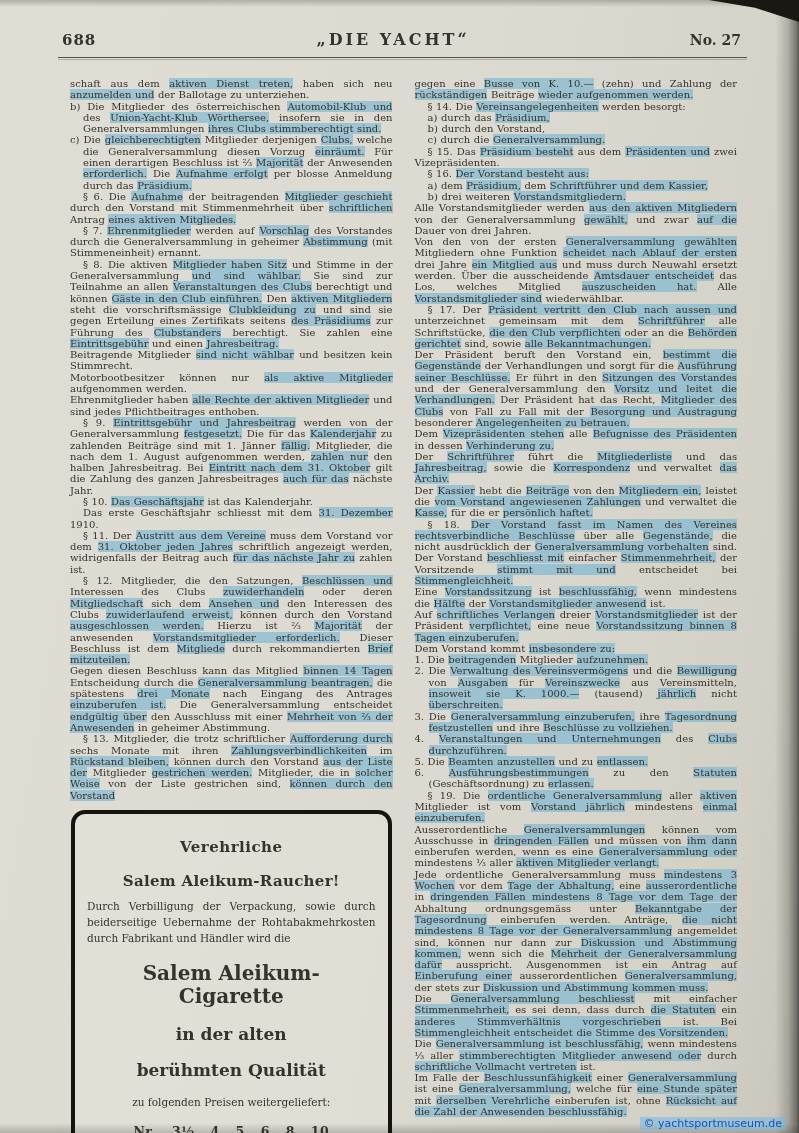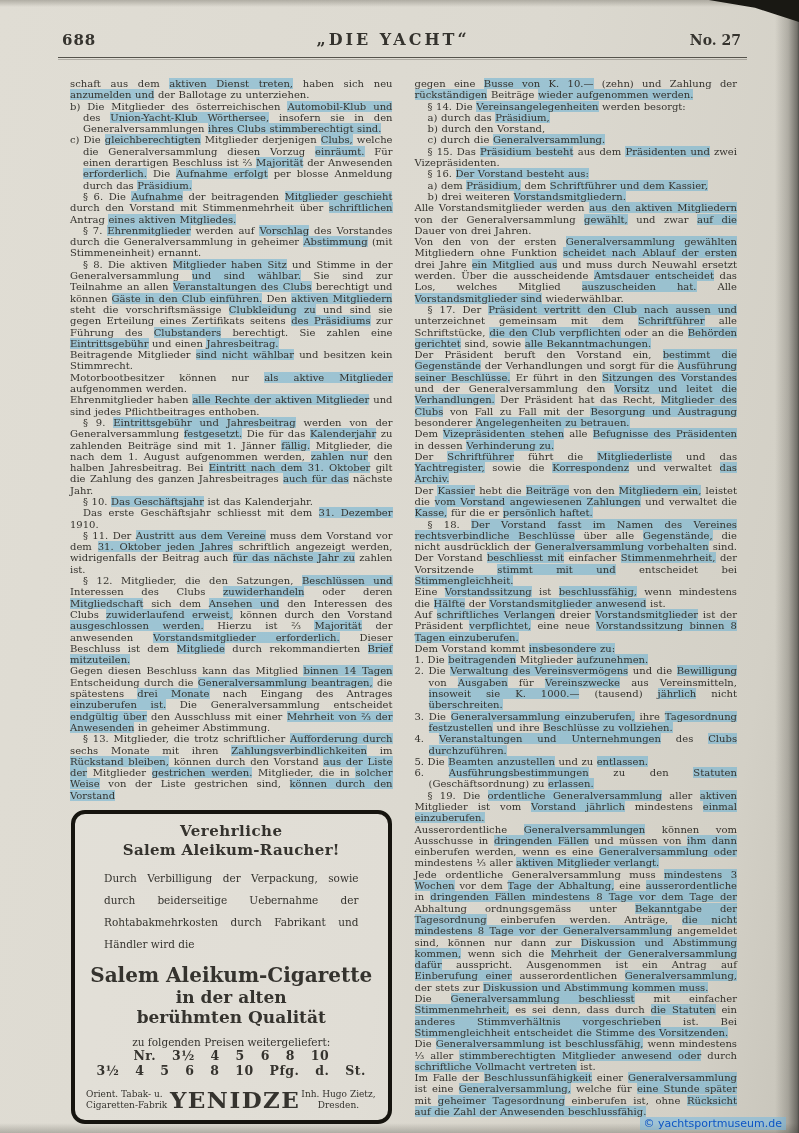--- a/index.html
+++ b/index.html
@@ -34,24 +34,24 @@
   .p-indent{text-indent:13px;}
   .p-flush{text-indent:0;}
   .p-hang{padding-left:13px;text-indent:-13px;}
   .p-sub{padding-left:13px;text-indent:0;}
   .p-num{padding-left:14px;text-indent:-14px;}
   .hl{background:rgba(103,176,212,.55);}
 
   
   .ad{margin:9px 1px 0 1px;border:4px solid #16140f;border-radius:14px;
     padding:8px 11px 7px;text-align:center;background:rgba(255,255,255,.12);}
-  .ad p{margin:0;}
+  .ad p{margin:16px;}
   .ad-verehrliche{font-size:15px;font-weight:bold;letter-spacing:.5px;}
   .ad-headline{font-size:15px;font-weight:bold;margin:1px 0 8px !important;letter-spacing:.3px;}
-  .ad-body{font-size:10.5px;line-height:22px;text-align:justify;margin:0 18px 9px !important;}
+  .ad-body{font-size:10.5px;line-height:16px;text-align:justify;margin:0 1px 9px !important;}
   .ad-brand{font-size:20px;font-weight:bold;line-height:23px;}
   .ad-sub{font-size:17px;font-weight:bold;line-height:20px;}
   .ad-price-intro{font-size:10.5px;margin-top:9px !important;}
   .ad-price{font-size:12.5px;font-weight:bold;word-spacing:11px;line-height:15px;letter-spacing:.5px;text-align:center;}
   .ad-footer{display:flex;justify-content:space-between;align-items:center;margin-top:8px;gap:0;}
   .ad-factory{font-size:9px;line-height:10.5px;text-align:left;width:86px;}
   .ad-owner{font-size:9px;line-height:10.5px;text-align:center;width:78px;}
   .ad-yenidze{font-size:23px;font-weight:bold;letter-spacing:1.5px;}
 
   .watermark{position:absolute;right:13px;bottom:3px;
@@ -123,36 +123,36 @@
           <p class="p-sub">c) durch die <span class="hl">Generalversammlung.</span></p>
           <p class="p-indent">§ 15. Das <span class="hl">Präsidium besteht</span> aus dem <span class="hl">Präsidenten und</span> zwei Vizepräsidenten.</p>
           <p class="p-indent">§ 16. <span class="hl">Der Vorstand besteht aus:</span></p>
           <p class="p-sub">a) dem <span class="hl">Präsidium,</span> dem <span class="hl">Schriftführer und dem Kassier,</span></p>
           <p class="p-sub">b) drei weiteren <span class="hl">Vorstandsmitgliedern.</span></p>
           <p class="p-flush">Alle Vorstandsmitglieder werden <span class="hl">aus den aktiven Mitgliedern</span> von der Generalversammlung <span class="hl">gewählt,</span> und zwar <span class="hl">auf die</span> Dauer von drei Jahren.</p>
           <p class="p-flush">Von den von der ersten <span class="hl">Generalversammlung gewählten</span> Mitgliedern ohne Funktion <span class="hl">scheidet nach Ablauf der ersten</span> drei Jahre <span class="hl">ein Mitglied aus</span> und muss durch Neuwahl ersetzt werden. Über die ausscheidende <span class="hl">Amtsdauer entscheidet</span> das Los, welches Mitglied <span class="hl">auszuscheiden hat.</span> Alle <span class="hl">Vorstandsmitglieder sind</span> wiederwählbar.</p>
           <p class="p-indent">§ 17. Der <span class="hl">Präsident vertritt den Club nach aussen und</span> unterzeichnet gemeinsam mit dem <span class="hl">Schriftführer</span> alle Schriftstücke, <span class="hl">die den Club verpflichten</span> oder an die <span class="hl">Behörden gerichtet</span> sind, sowie <span class="hl">alle Bekanntmachungen.</span></p>
           <p class="p-flush">Der Präsident beruft den Vorstand ein, <span class="hl">bestimmt die Gegenstände</span> der Verhandlungen und sorgt für die <span class="hl">Ausführung seiner Beschlüsse.</span> Er führt in den <span class="hl">Sitzungen des Vorstandes</span> und der Generalversammlung den <span class="hl">Vorsitz und leitet die Verhandlungen.</span> Der Präsident hat das Recht, <span class="hl">Mitglieder des Clubs</span> von Fall zu Fall mit der <span class="hl">Besorgung und Austragung</span> besonderer <span class="hl">Angelegenheiten zu betrauen.</span></p>
           <p class="p-flush">Dem <span class="hl">Vizepräsidenten stehen</span> alle <span class="hl">Befugnisse des Präsidenten</span> in dessen <span class="hl">Verhinderung zu.</span></p>
-          <p class="p-flush">Der <span class="hl">Schriftführer</span> führt die <span class="hl">Mitgliederliste</span> und das <span class="hl">Yachtregister,</span> sowie die <span class="hl">Korrespondenz</span> und verwaltet <span class="hl">das Archiv.</span></p>
+          <p class="p-flush">Der <span class="hl">Schriftführer</span> führt die <span class="hl">Mitgliederliste</span> und das <span class="hl">Jahresbeitrag,</span> sowie die <span class="hl">Korrespondenz</span> und verwaltet <span class="hl">das Archiv.</span></p>
           <p class="p-flush">Der <span class="hl">Kassier</span> hebt die <span class="hl">Beiträge</span> von den <span class="hl">Mitgliedern ein,</span> leistet die <span class="hl">vom Vorstand angewiesenen Zahlungen</span> und verwaltet die <span class="hl">Kasse,</span> für die er <span class="hl">persönlich haftet.</span></p>
           <p class="p-indent">§ 18. <span class="hl">Der Vorstand fasst im Namen des Vereines rechtsverbindliche Beschlüsse</span> über alle <span class="hl">Gegenstände,</span> die nicht ausdrücklich der <span class="hl">Generalversammlung vorbehalten</span> sind. Der Vorstand <span class="hl">beschliesst mit</span> einfacher <span class="hl">Stimmenmehrheit,</span> der Vorsitzende <span class="hl">stimmt mit und</span> entscheidet bei <span class="hl">Stimmengleichheit.</span></p>
           <p class="p-flush">Eine <span class="hl">Vorstandssitzung</span> ist <span class="hl">beschlussfähig,</span> wenn mindestens die <span class="hl">Hälfte</span> der <span class="hl">Vorstandsmitglieder anwesend</span> ist.</p>
           <p class="p-flush">Auf <span class="hl">schriftliches Verlangen</span> dreier <span class="hl">Vorstandsmitglieder</span> ist der Präsident <span class="hl">verpflichtet,</span> eine neue <span class="hl">Vorstandssitzung binnen 8 Tagen einzuberufen.</span></p>
           <p class="p-flush">Dem Vorstand kommt <span class="hl">insbesondere zu:</span></p>
           <p class="p-num">1. Die <span class="hl">beitragenden</span> Mitglieder <span class="hl">aufzunehmen.</span></p>
           <p class="p-num">2. Die <span class="hl">Verwaltung des Vereinsvermögens</span> und die <span class="hl">Bewilligung</span> von <span class="hl">Ausgaben</span> für <span class="hl">Vereinszwecke</span> aus Vereinsmitteln, <span class="hl">insoweit sie K. 1000.—</span> (tausend) <span class="hl">jährlich</span> nicht <span class="hl">überschreiten.</span></p>
           <p class="p-num">3. Die <span class="hl">Generalversammlung einzuberufen,</span> ihre <span class="hl">Tagesordnung festzustellen</span> und ihre <span class="hl">Beschlüsse zu vollziehen.</span></p>
           <p class="p-num">4. <span class="hl">Veranstaltungen und Unternehmungen</span> des <span class="hl">Clubs durchzuführen.</span></p>
           <p class="p-num">5. Die <span class="hl">Beamten anzustellen</span> und zu <span class="hl">entlassen.</span></p>
           <p class="p-num">6. <span class="hl">Ausführungsbestimmungen</span> zu den <span class="hl">Statuten</span> (Geschäftsordnung) zu <span class="hl">erlassen.</span></p>
           <p class="p-indent">§ 19. Die <span class="hl">ordentliche Generalversammlung</span> aller <span class="hl">aktiven</span> Mitglieder ist vom <span class="hl">Vorstand jährlich</span> mindestens <span class="hl">einmal einzuberufen.</span></p>
           <p class="p-flush">Ausserordentliche <span class="hl">Generalversammlungen</span> können vom Ausschusse in <span class="hl">dringenden Fällen</span> und müssen von <span class="hl">ihm dann</span> einberufen werden, wenn es eine <span class="hl">Generalversammlung oder</span> mindestens ⅓ aller <span class="hl">aktiven Mitglieder verlangt.</span></p>
           <p class="p-flush">Jede ordentliche Generalversammlung muss <span class="hl">mindestens 3 Wochen</span> vor dem <span class="hl">Tage der Abhaltung,</span> eine <span class="hl">ausserordentliche</span> in <span class="hl">dringenden Fällen mindestens 8 Tage vor dem Tage der</span> Abhaltung ordnungsgemäss unter <span class="hl">Bekanntgabe der Tagesordnung</span> einberufen werden. Anträge, <span class="hl">die nicht mindestens 8 Tage vor der Generalversammlung</span> angemeldet sind, können nur dann zur <span class="hl">Diskussion und Abstimmung kommen,</span> wenn sich die <span class="hl">Mehrheit der Generalversammlung dafür</span> ausspricht. Ausgenommen ist ein Antrag auf <span class="hl">Einberufung einer</span> ausserordentlichen <span class="hl">Generalversammlung,</span> der stets zur <span class="hl">Diskussion und Abstimmung kommen muss.</span></p>
           <p class="p-flush">Die <span class="hl">Generalversammlung beschliesst</span> mit einfacher <span class="hl">Stimmenmehrheit,</span> es sei denn, dass durch <span class="hl">die Statuten</span> ein <span class="hl">anderes Stimmverhältnis vorgeschrieben</span> ist. Bei <span class="hl">Stimmengleichheit entscheidet die Stimme des Vorsitzenden.</span></p>
           <p class="p-flush">Die <span class="hl">Generalversammlung ist beschlussfähig,</span> wenn mindestens ⅓ aller <span class="hl">stimmberechtigten Mitglieder anwesend oder</span> durch <span class="hl">schriftliche Vollmacht vertreten</span> ist.</p>
-          <p class="p-flush">Im Falle der <span class="hl">Beschlussunfähigkeit</span> einer <span class="hl">Generalversammlung</span> ist eine <span class="hl">Generalversammlung,</span> welche für <span class="hl">eine Stunde später</span> mit <span class="hl">geheimer Tagesordnung</span> einberufen ist, ohne <span class="hl">Rücksicht auf die Zahl der Anwesenden beschlussfähig.</span></p>
+          <p class="p-flush">Im Falle der <span class="hl">Beschlussunfähigkeit</span> einer <span class="hl">Generalversammlung</span> ist eine <span class="hl">Generalversammlung,</span> welche für <span class="hl">eine Stunde später</span> mit <span class="hl">derselben Verehrliche</span> einberufen ist, ohne <span class="hl">Rücksicht auf die Zahl der Anwesenden beschlussfähig.</span></p>
         </div>
     </section>
   </main>
 
   <div class="watermark">© yachtsportmuseum.de</div>
 </div>
 
 </body></html>

